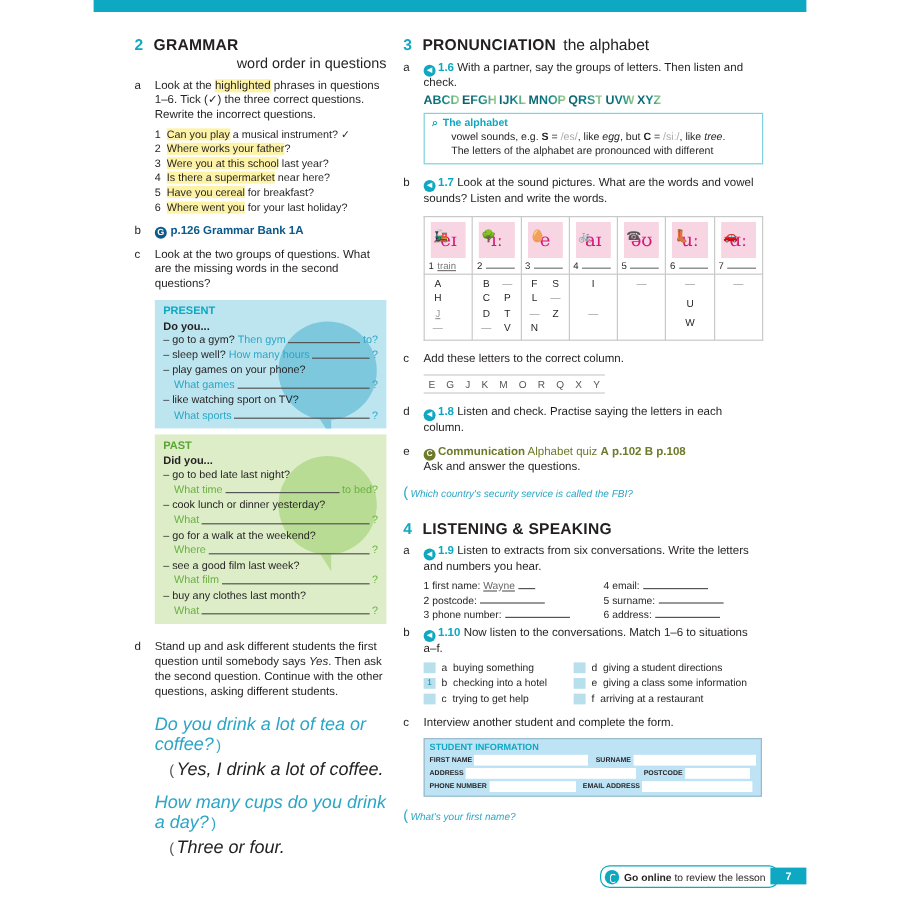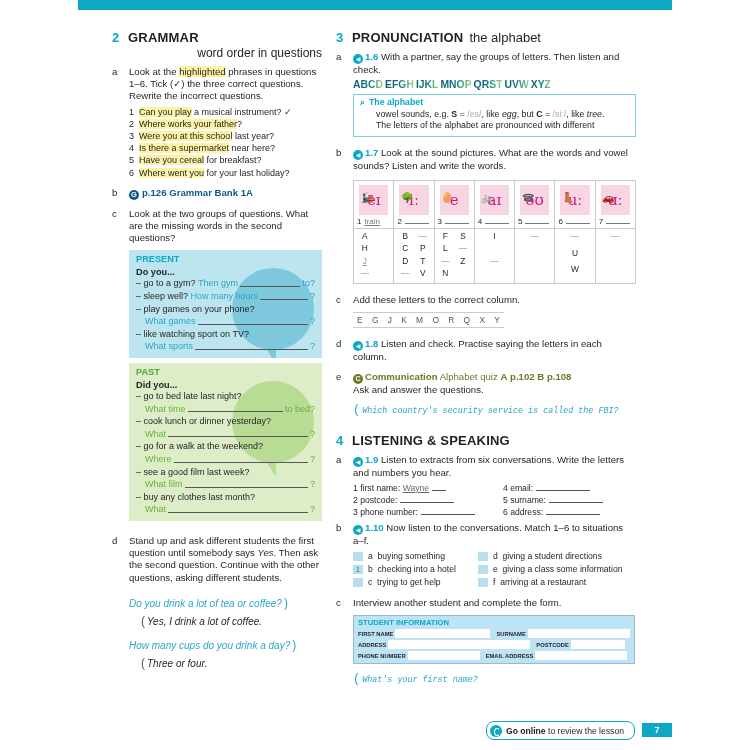--- a/index.html
+++ b/index.html
@@ -34,21 +34,21 @@
   .bubble-past { background:#b9dc95; border-color:#b9dc95; }
   .box-present .box-title { color:#0ea8c2; font-weight:bold; font-size:9.2px; }
   .box-past .box-title { color:#5aa532; font-weight:bold; font-size:9.2px; }
   .box-lead { font-weight:bold; font-size:9.2px; margin-top:3px; position:relative; }
   .bq { position:relative; font-size:9px; line-height:12.6px; }
   .bq .ans { display:flex; padding-left:9px; }
   .box-present .cue { color:#2ca6c6; }
   .box-past .cue { color:#6ab13f; }
   .blank { flex:1; border-bottom:0.8px solid #555; margin:0 2px 3px 2px; }
   .ex-fill { color:#666; text-decoration:underline; }
-  .conv { margin-left:17px; margin-top:12px; font-style:italic; font-size:10px; }
+  .conv { margin-left:17px; margin-top:12px; font-style:italic; font-size:15px; }
   .conv .a { color:#2ca6c6; margin-top:6px; }
   .conv .b { color:#231f20; margin-left:12px; margin-top:4px; }
   .conv .a::after { content:")"; font-style:normal; color:#2ca6c6; margin-left:2px; font-size:12px; }
   .conv .b::before { content:"("; font-style:normal; color:#555; margin-right:2px; font-size:12px; }
   .audio-icon { display:inline-block; width:10px; height:10px; border-radius:50%; background:#0ea8c2; color:#fff; font-size:6px;
                 text-align:center; line-height:10px; margin-right:2px; vertical-align:-1px; }
   .audio-code { color:#0ea8c2; font-weight:bold; }
   .letters-row { display:flex; gap:2px; margin-left:17px; margin-top:3px; font-weight:bold; font-size:10.4px; }
   .letters-row span { background:linear-gradient(90deg,#0b5a6e 0%, #0b7f84 55%, #a6d783 100%); -webkit-background-clip:text; background-clip:text; color:transparent; }
   .tip-box { margin-left:17px; margin-top:4px; border:1.4px solid #7fd0e0; padding:2px 6px 4px 6px; font-size:8.8px; line-height:11.5px; }
@@ -65,34 +65,34 @@
   .cap .fill { color:#777; text-decoration:underline; margin-left:3px; }
   .lettergrid { display:grid; grid-template-columns:1fr 1fr; font-size:8.4px; line-height:10.4px; text-align:center; min-height:50px; }
   .lettergrid.single { grid-template-columns:1fr; }
   .gap { color:#999; }
   .letter-strip { margin-left:17px; margin-top:6px; border-top:1px solid #ccc; border-bottom:1px solid #ccc; display:inline-flex; gap:9px;
                   padding:2px 4px; font-size:8.4px; color:#555; letter-spacing:0.3px; }
   .comm-icon { display:inline-block; width:10px; height:10px; border-radius:50%; background:#6b7b2a; color:#fff; font-size:7px;
                font-weight:bold; text-align:center; line-height:10px; margin-right:2px; vertical-align:-1px; }
   .comm { color:#6b7b2a; font-weight:bold; }
   .comm-mid { color:#6b7b2a; }
-  .conv-r { margin-left:17px; margin-top:6px; color:#2ca6c6; font-style:italic; font-size:8.4px;font-family:Liberation Mono, monospace; }
+  .conv-r { margin-top:6px; color:#2ca6c6; font-style:italic; font-size:8.4px; }
   .conv-r::before { content:"("; font-style:normal; color:#2ca6c6; margin-right:2px; font-size:12px; }
   .fill-grid { display:grid; grid-template-columns:150px 1fr; margin-left:17px; margin-top:3px; font-size:8.6px; line-height:12px; row-gap:0; }
   .fill-cell { display:flex; }
   .fill-cell .blk { flex:0 0 54px; border-bottom:0.7px solid #555; margin:0 0 3px 3px; }
   .match-grid { display:grid; grid-template-columns:125px 1fr; margin-left:17px; margin-top:3px; font-size:8.6px; line-height:13px; }
   .match { display:flex; align-items:center; }
   .chk { width:10px; height:9px; background:#b8e0ec; margin-right:5px; font-size:7px; color:#0b7f9e; text-align:center; line-height:9px; }
   .form { margin-left:17px; margin-top:6px; width:272px; background:#bde3f5; border:1px solid #9bc; padding:2px 4px 3px 4px; }
   .form-title { color:#0ea8c2; font-weight:bold; font-size:7.6px; }
   .form-row { display:flex; align-items:center; margin-top:2px; font-size:5.8px; font-weight:bold; }
   .form-row .lbl { margin-right:2px; white-space:nowrap; }
   .form-row .fld { background:#fff; height:9px; margin-right:6px; }
-  .go-online { position:absolute; left:486px; top:721px; width:147px; height:17px; border:1.3px solid #0ea8c2; border-radius:8px;
+  .go-online { position:absolute; left:500px; top:721px; width:147px; height:17px; border:1.3px solid #0ea8c2; border-radius:8px;
                display:flex; align-items:center; font-size:8.6px; background:#fff; }
   .go-icon { width:12px; height:12px; border-radius:50%; background:#0ea8c2; margin:0 4px 0 3px; position:relative; }
   .go-icon::after { content:""; position:absolute; left:4px; top:3px; width:4px; height:6px; border:1.5px solid #fff; border-radius:50%; border-right-color:transparent; }
   .page-num { position:absolute; left:642px; top:723px; width:30px; height:14px; background:#0ea8c2; color:#fff; font-size:9px;
               font-weight:bold; text-align:center; line-height:14px; }
 </style>
 </head>
 <body>
 
 <div class="page"></div>

